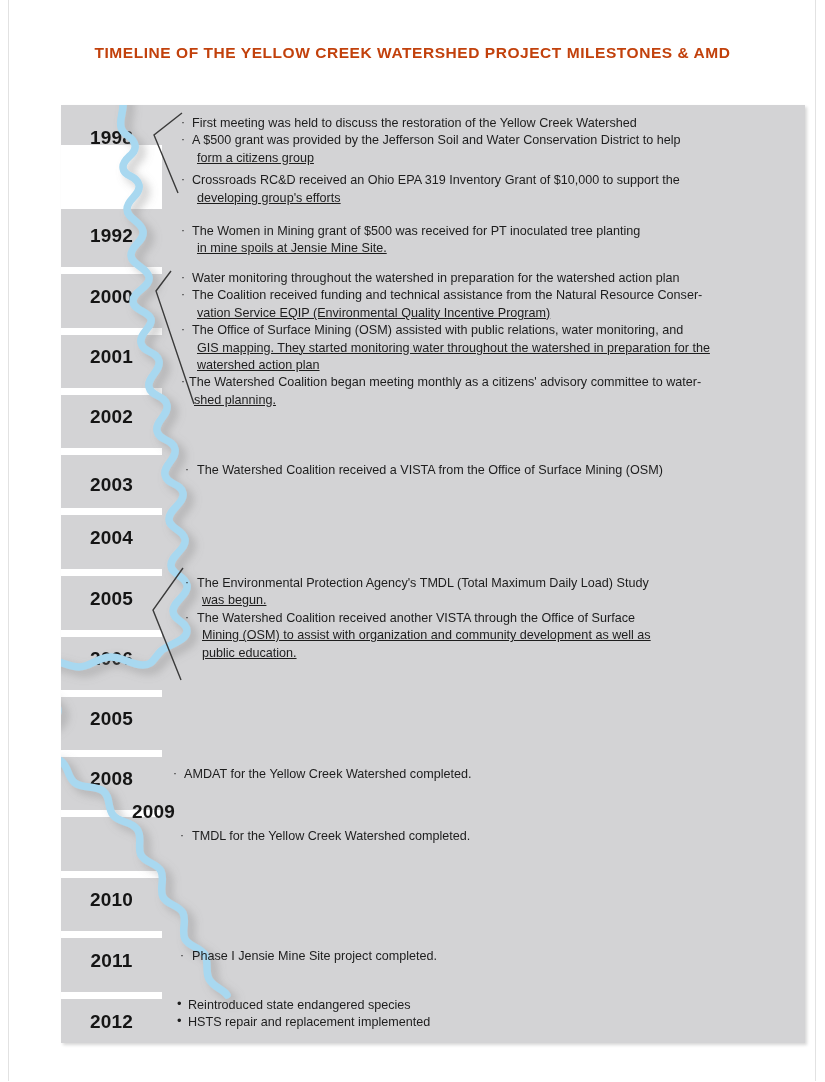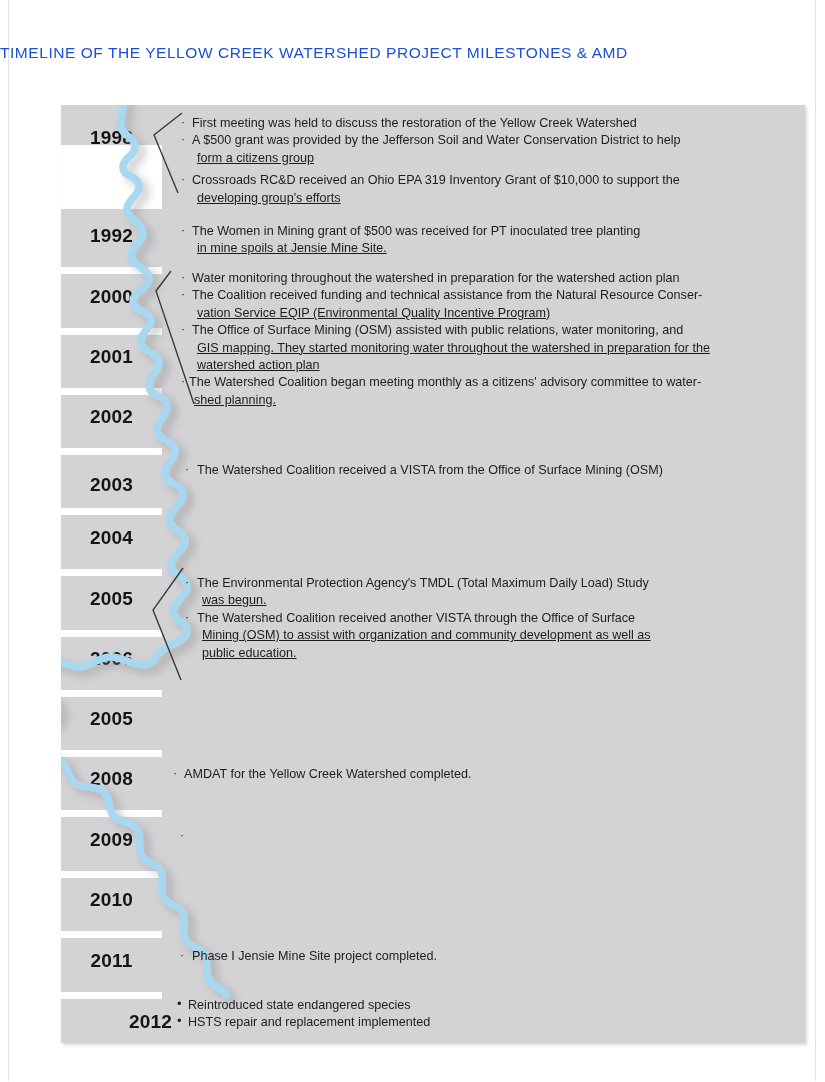--- a/index.html
+++ b/index.html
@@ -24,25 +24,25 @@
     border-left: 1px solid #e2e2e2;
     border-right: 1px solid #e2e2e2;
     box-sizing: border-box;
     pointer-events: none;
   }
 
   #title {
     position: absolute;
     left: 0; right: 0;
     top: 44px;
-    text-align: left;
+    text-align: center;
     font-size: 15.5px;
-    font-weight: normal;
+    font-weight: bold;
     letter-spacing: 0.55px;
-    color: #1d4ed8;
+    color: #c2410c;
     font-family: "Liberation Sans", sans-serif;
   }
 
   
   #panel {
     position: absolute;
     left: 61px;
     top: 105px;
     width: 744px;
     height: 938px;
@@ -141,27 +141,27 @@
   <div class="year" style="top:422px;">2004</div>
   <div class="sep" style="top:464px;"></div>
   <div class="year" style="top:483px;">2005</div>
   <div class="sep" style="top:525px;"></div>
   <div class="year" style="top:543px;">2006</div>
   <div class="sep" style="top:585px;"></div>
   <div class="year" style="top:603px;">2005</div>
   <div class="sep" style="top:645px;"></div>
   <div class="year" style="top:663px;">2008</div>
   <div class="sep" style="top:705px;"></div>
-  <div class="year" style="top:724px;">2009</div>
+  <div class="year" style="top:696px;margin-left:42px;">2009</div>
   <div class="sep" style="top:766px;"></div>
   <div class="year" style="top:784px;">2010</div>
   <div class="sep" style="top:826px;"></div>
   <div class="year" style="top:845px;">2011</div>
   <div class="sep" style="top:887px;"></div>
-  <div class="year" style="top:906px;padding-left:39px;">2012</div>
+  <div class="year" style="top:906px;">2012</div>
 
   <svg id="river" viewBox="0 0 744 938">
     <defs>
       <filter id="riverShadow" x="-30%" y="-10%" width="180%" height="130%">
         <feDropShadow dx="6" dy="5" stdDeviation="5" flood-color="#7e7e7e" flood-opacity="0.45"></feDropShadow>
       </filter>
     </defs>
     <g filter="url(#riverShadow)">
       <path d="M 62 -10
                C 64 6, 58 12, 60 22
@@ -300,20 +300,21 @@
   <div class="events" style="left:112px; top:661px; width:640px;">
     <div class="ev">
       <span class="bullet">·</span>
       <span>AMDAT for the Yellow Creek Watershed completed.</span>
     </div>
   </div>
 
   <div class="events" style="left:116px; top:723px; width:640px;">
     <div class="ev" style="padding-left:15px;">
       <span class="bullet" style="left:3px;">·</span>
+      <span>TMDL for the Yellow Creek Watershed completed.</span>
     </div>
   </div>
 
   <div class="events" style="left:120px; top:784px; width:640px;"></div>
 
   <div class="events" style="left:116px; top:843px; width:640px;">
     <div class="ev" style="padding-left:15px;">
       <span class="bullet" style="left:3px;">·</span>
       <span>Phase I Jensie Mine Site project completed.</span>
     </div>

